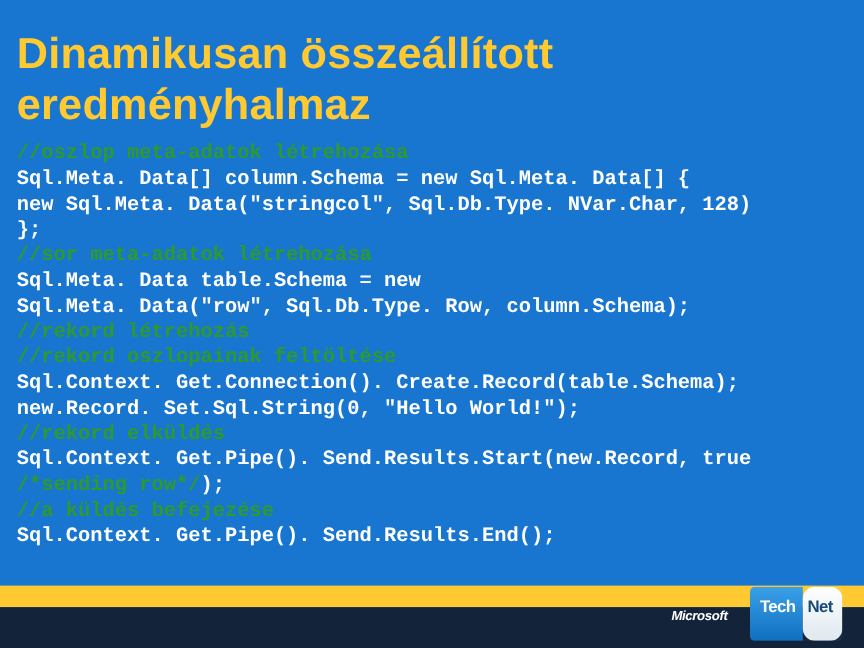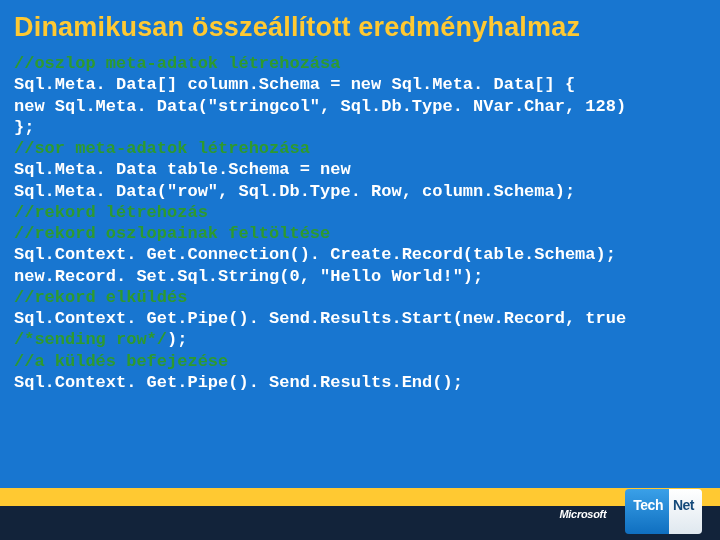--- a/index.html
+++ b/index.html
@@ -9,23 +9,23 @@
     font-family: Arial, Helvetica, sans-serif;
     position: relative;
   }
   .slide {
     width: 720px;
     height: 540px;
     position: relative;
   }
   .title {
     color: #ffc932;
-    font-size: 27px;
+    font-size: 36px;
     font-weight: bold;
-    padding: 12px 14px 8px 14px;
+    padding: 24px 14px 8px 14px;
     letter-spacing: 0.2px;
   }
   .code-block {
     padding: 2px 14px 0 14px;
     font-family: "Courier New", Courier, monospace;
     font-size: 17px;
     line-height: 1.25;
     font-weight: bold;
     color: #ffffff;
   }
@@ -80,20 +80,21 @@
     letter-spacing: -0.5px;
   }
   .technet .net {
     background: linear-gradient(#ffffff, #dfe8ef);
     color: #154a7a;
     font-family: Arial, sans-serif;
     font-weight: bold;
     font-size: 14px;
     padding: 8px 8px 0 4px;
     letter-spacing: -0.5px;
+    border-radius: 10px;
   }
 </style>
 </head>
 <body>
 
 <div class="slide">
 
   <div class="title">Dinamikusan összeállított eredményhalmaz</div>
 
   <div class="code-block">

